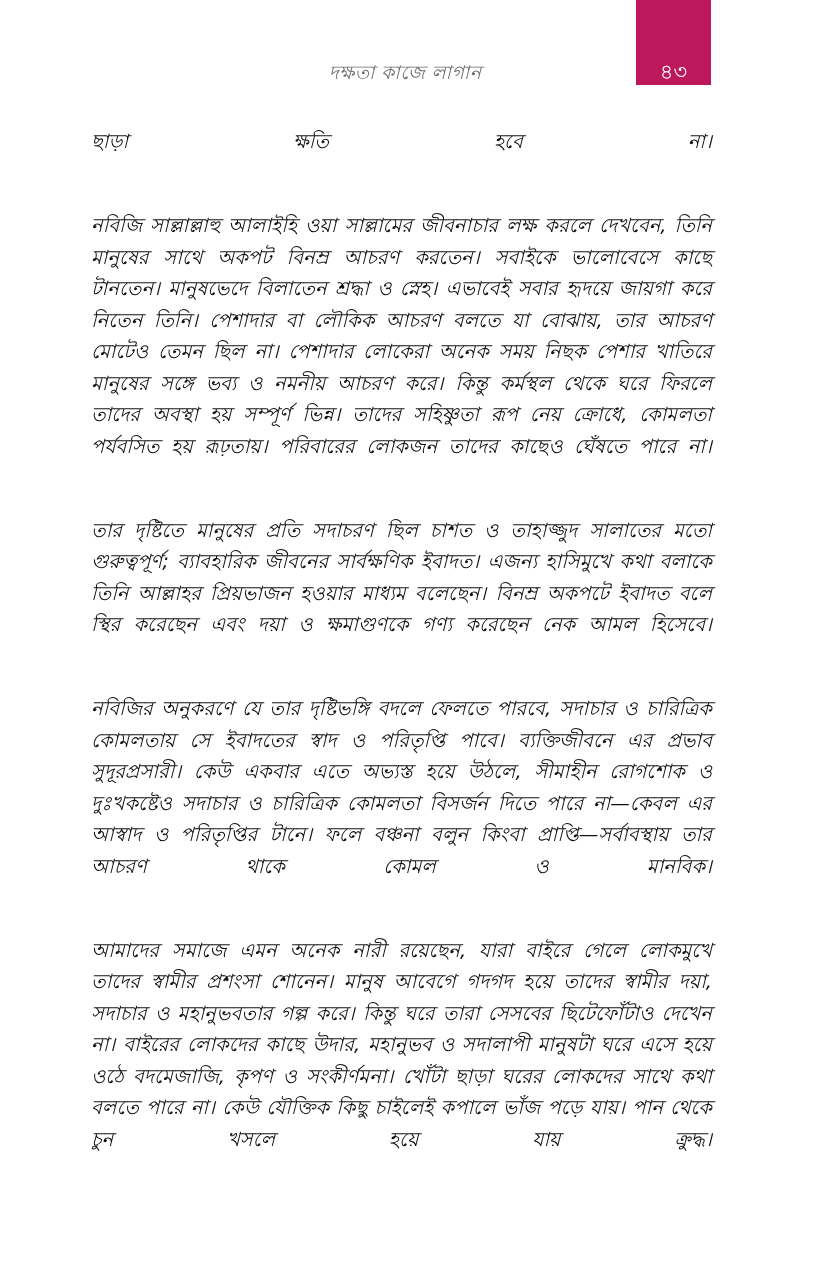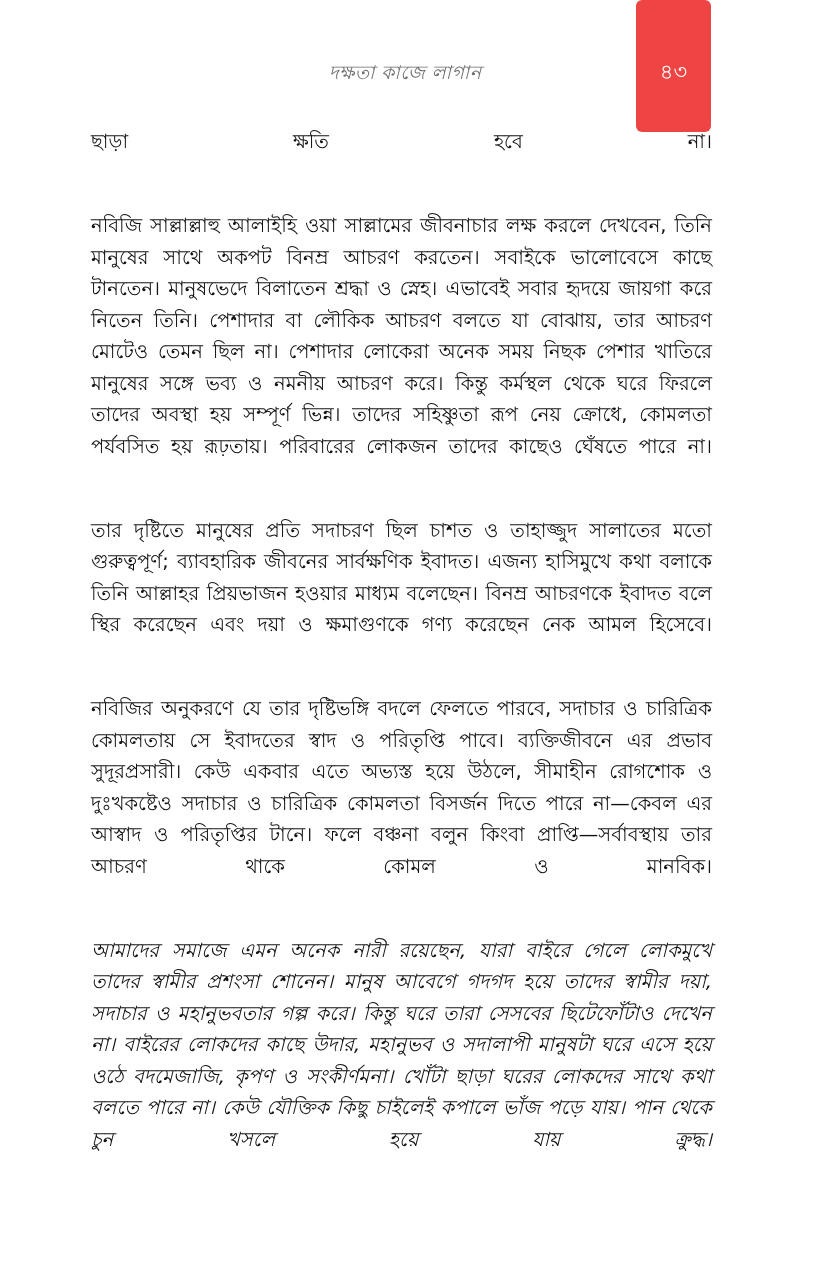--- a/index.html
+++ b/index.html
@@ -1,15 +1,15 @@
 <!DOCTYPE html>
 <html><head>
 <meta charset="utf-8">
 <style>
-  * { box-sizing: border-box; margin: 0; padding: 0; border-radius: 6px; }
+  * { box-sizing: border-box; margin: 0; padding: 0; }
 
   html, body {
     background: #ffffff;
   }
 
   body {
     width: 822px;
     height: 1270px;
     position: relative;
     font-family: "Liberation Serif", "DejaVu Serif", serif;
@@ -45,22 +45,22 @@
     letter-spacing: 0.3px;
     color: #6f6f6f;
     white-space: nowrap;
   }
 
   .page-number-box {
     position: absolute;
     left: 636px;
     top: 0;
     width: 75px;
-    height: 132px;
-    background: #ef4444;
+    height: 85px;
+    background: #be185d;
   }
 
   .page-number {
     position: absolute;
     left: 0;
     right: 0;
     top: 62px;
     text-align: center;
     font-family: "DejaVu Sans", "Liberation Sans", sans-serif;
     font-size: 21px;
@@ -78,20 +78,21 @@
 
   .para {
     font-family: "DejaVu Sans", "Liberation Sans", sans-serif;
     font-size: 19.5px;
     line-height: 31.5px;
     text-align: justify;
     text-justify: inter-word;
     color: #111111;
     margin-bottom: 21px;
     word-spacing: 0.5px;
+    font-style: italic;
   }
 
   .para:last-child { margin-bottom: 0; }
 
   .para.italic {
     font-style: italic;
   }
 
   
   .para::after {
@@ -108,18 +109,18 @@
   <div class="page-header">
     <div class="header-title">দক্ষতা কাজে লাগান</div>
     <div class="page-number-box">
       <div class="page-number">৪৩</div>
     </div>
   </div>
 
   <div class="content">
     <p class="para">ছাড়া ক্ষতি হবে না।</p>
     <p class="para">নবিজি সাল্লাল্লাহু আলাইহি ওয়া সাল্লামের জীবনাচার লক্ষ করলে দেখবেন, তিনি মানুষের সাথে অকপট বিনম্র আচরণ করতেন। সবাইকে ভালোবেসে কাছে টানতেন। মানুষভেদে বিলাতেন শ্রদ্ধা ও স্নেহ। এভাবেই সবার হৃদয়ে জায়গা করে নিতেন তিনি। পেশাদার বা লৌকিক আচরণ বলতে যা বোঝায়, তার আচরণ মোটেও তেমন ছিল না। পেশাদার লোকেরা অনেক সময় নিছক পেশার খাতিরে মানুষের সঙ্গে ভব্য ও নমনীয় আচরণ করে। কিন্তু কর্মস্থল থেকে ঘরে ফিরলে তাদের অবস্থা হয় সম্পূর্ণ ভিন্ন। তাদের সহিষ্ণুতা রূপ নেয় ক্রোধে, কোমলতা পর্যবসিত হয় রূঢ়তায়। পরিবারের লোকজন তাদের কাছেও ঘেঁষতে পারে না।</p>
-    <p class="para">তার দৃষ্টিতে মানুষের প্রতি সদাচরণ ছিল চাশত ও তাহাজ্জুদ সালাতের মতো গুরুত্বপূর্ণ; ব্যাবহারিক জীবনের সার্বক্ষণিক ইবাদত। এজন্য হাসিমুখে কথা বলাকে তিনি আল্লাহর প্রিয়ভাজন হওয়ার মাধ্যম বলেছেন। বিনম্র আচরণকে ইবাদত বলে স্থির করেছেন এবং দয়া ও ক্ষমাগুণকে গণ্য করেছেন নেক আমল হিসেবে।</p>
+    <p class="para">তার দৃষ্টিতে মানুষের প্রতি সদাচরণ ছিল চাশত ও তাহাজ্জুদ সালাতের মতো গুরুত্বপূর্ণ; ব্যাবহারিক জীবনের সার্বক্ষণিক ইবাদত। এজন্য হাসিমুখে কথা বলাকে তিনি আল্লাহর প্রিয়ভাজন হওয়ার মাধ্যম বলেছেন। বিনম্র অকপটে ইবাদত বলে স্থির করেছেন এবং দয়া ও ক্ষমাগুণকে গণ্য করেছেন নেক আমল হিসেবে।</p>
     <p class="para">নবিজির অনুকরণে যে তার দৃষ্টিভঙ্গি বদলে ফেলতে পারবে, সদাচার ও চারিত্রিক কোমলতায় সে ইবাদতের স্বাদ ও পরিতৃপ্তি পাবে। ব্যক্তিজীবনে এর প্রভাব সুদূরপ্রসারী। কেউ একবার এতে অভ্যস্ত হয়ে উঠলে, সীমাহীন রোগশোক ও দুঃখকষ্টেও সদাচার ও চারিত্রিক কোমলতা বিসর্জন দিতে পারে না—কেবল এর আস্বাদ ও পরিতৃপ্তির টানে। ফলে বঞ্চনা বলুন কিংবা প্রাপ্তি—সর্বাবস্থায় তার আচরণ থাকে কোমল ও মানবিক।</p>
     <p class="para italic">আমাদের সমাজে এমন অনেক নারী রয়েছেন, যারা বাইরে গেলে লোকমুখে তাদের স্বামীর প্রশংসা শোনেন। মানুষ আবেগে গদগদ হয়ে তাদের স্বামীর দয়া, সদাচার ও মহানুভবতার গল্প করে। কিন্তু ঘরে তারা সেসবের ছিটেফোঁটাও দেখেন না। বাইরের লোকদের কাছে উদার, মহানুভব ও সদালাপী মানুষটা ঘরে এসে হয়ে ওঠে বদমেজাজি, কৃপণ ও সংকীর্ণমনা। খোঁটা ছাড়া ঘরের লোকদের সাথে কথা বলতে পারে না। কেউ যৌক্তিক কিছু চাইলেই কপালে ভাঁজ পড়ে যায়। পান থেকে চুন খসলে হয়ে যায় ক্রুদ্ধ।</p>
   </div>
 
 </div>
 
 </body></html>

